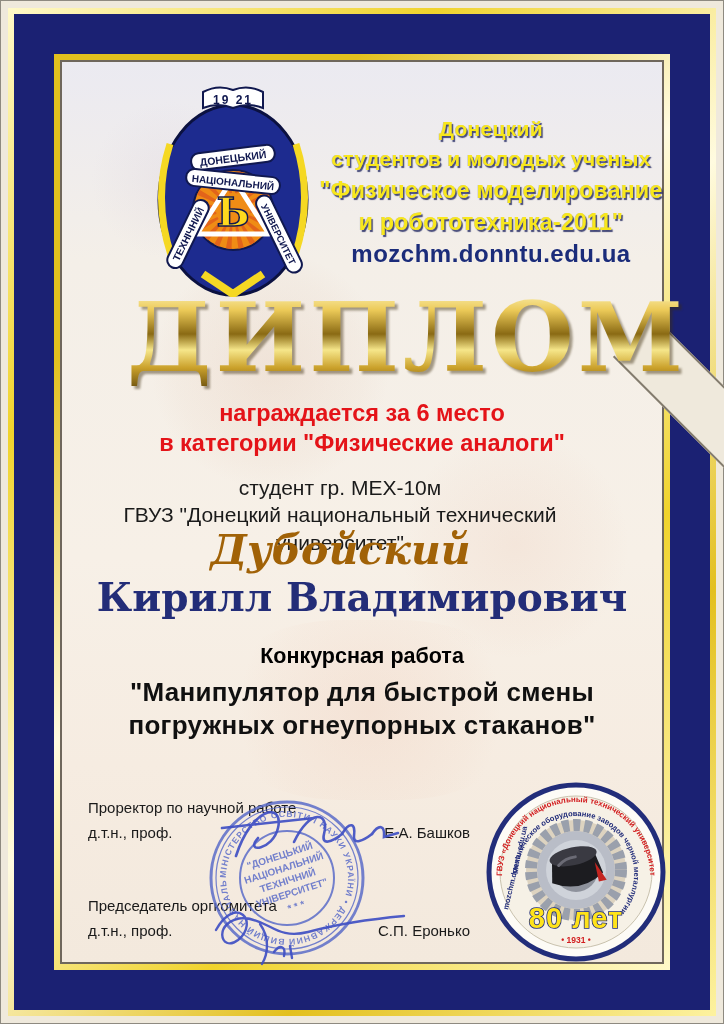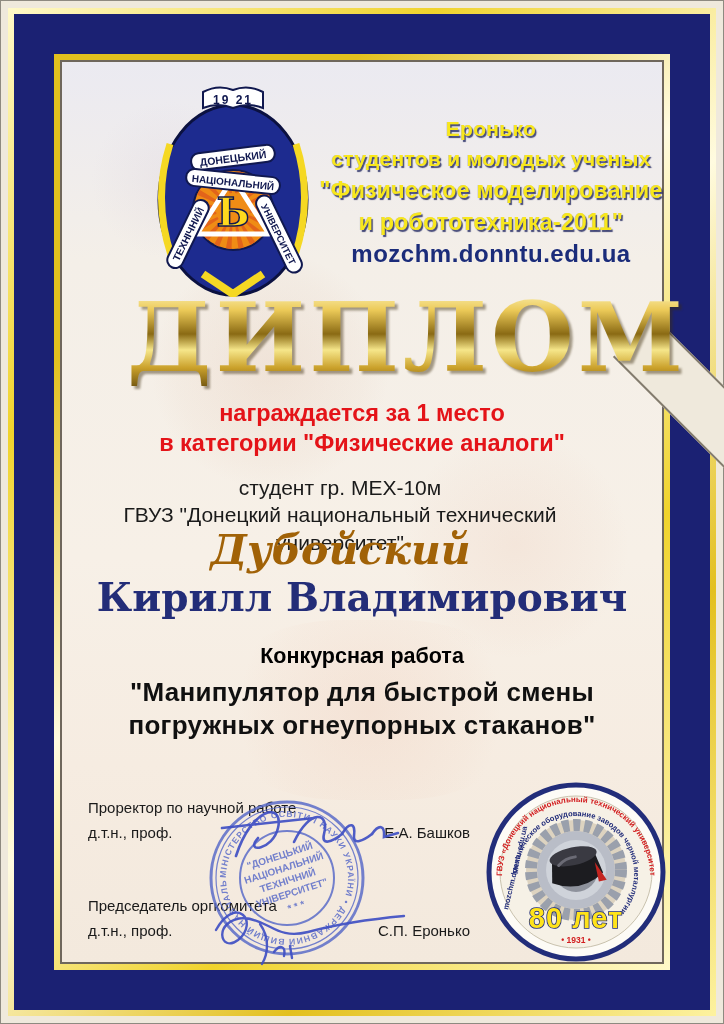--- a/index.html
+++ b/index.html
@@ -126,31 +126,31 @@
       <rect x="-37" y="-8" width="74" height="16" rx="8" fill="#ffffff" stroke="#10184f" stroke-width="2"></rect>
       <text y="4" text-anchor="middle" font-size="10" font-weight="bold" fill="#10184f">ТЕХНІЧНИЙ</text>
     </g>
     <g transform="translate(131,152) rotate(64)">
       <rect x="-42" y="-8" width="84" height="16" rx="8" fill="#ffffff" stroke="#10184f" stroke-width="2"></rect>
       <text y="4" text-anchor="middle" font-size="9.5" font-weight="bold" fill="#10184f">УНІВЕРСИТЕТ</text>
     </g>
   </svg>
 
   <div class="abs competition">
-    <div>Еронько</div>
+    <div>Донецкий</div>
     <div>студентов и молодых ученых</div>
     <div class="big">"Физическое моделирование</div>
     <div class="big">и робототехника-2011"</div>
   </div>
   <div class="abs site-url">mozchm.donntu.edu.ua</div>
 
   <div class="abs diploma-title">ДИПЛОМ</div>
 
   <div class="abs award">
-    <div>награждается за 1 место</div>
+    <div>награждается за 6 место</div>
     <div>в категории "Физические аналоги"</div>
   </div>
 
   <div class="abs student">
     <div>студент гр. МЕХ-10м</div>
     <div>ГВУЗ "Донецкий национальный технический университет"</div>
   </div>
   <div class="abs surname">Дубойский</div>
   <div class="abs firstname">Кирилл Владимирович</div>
 

